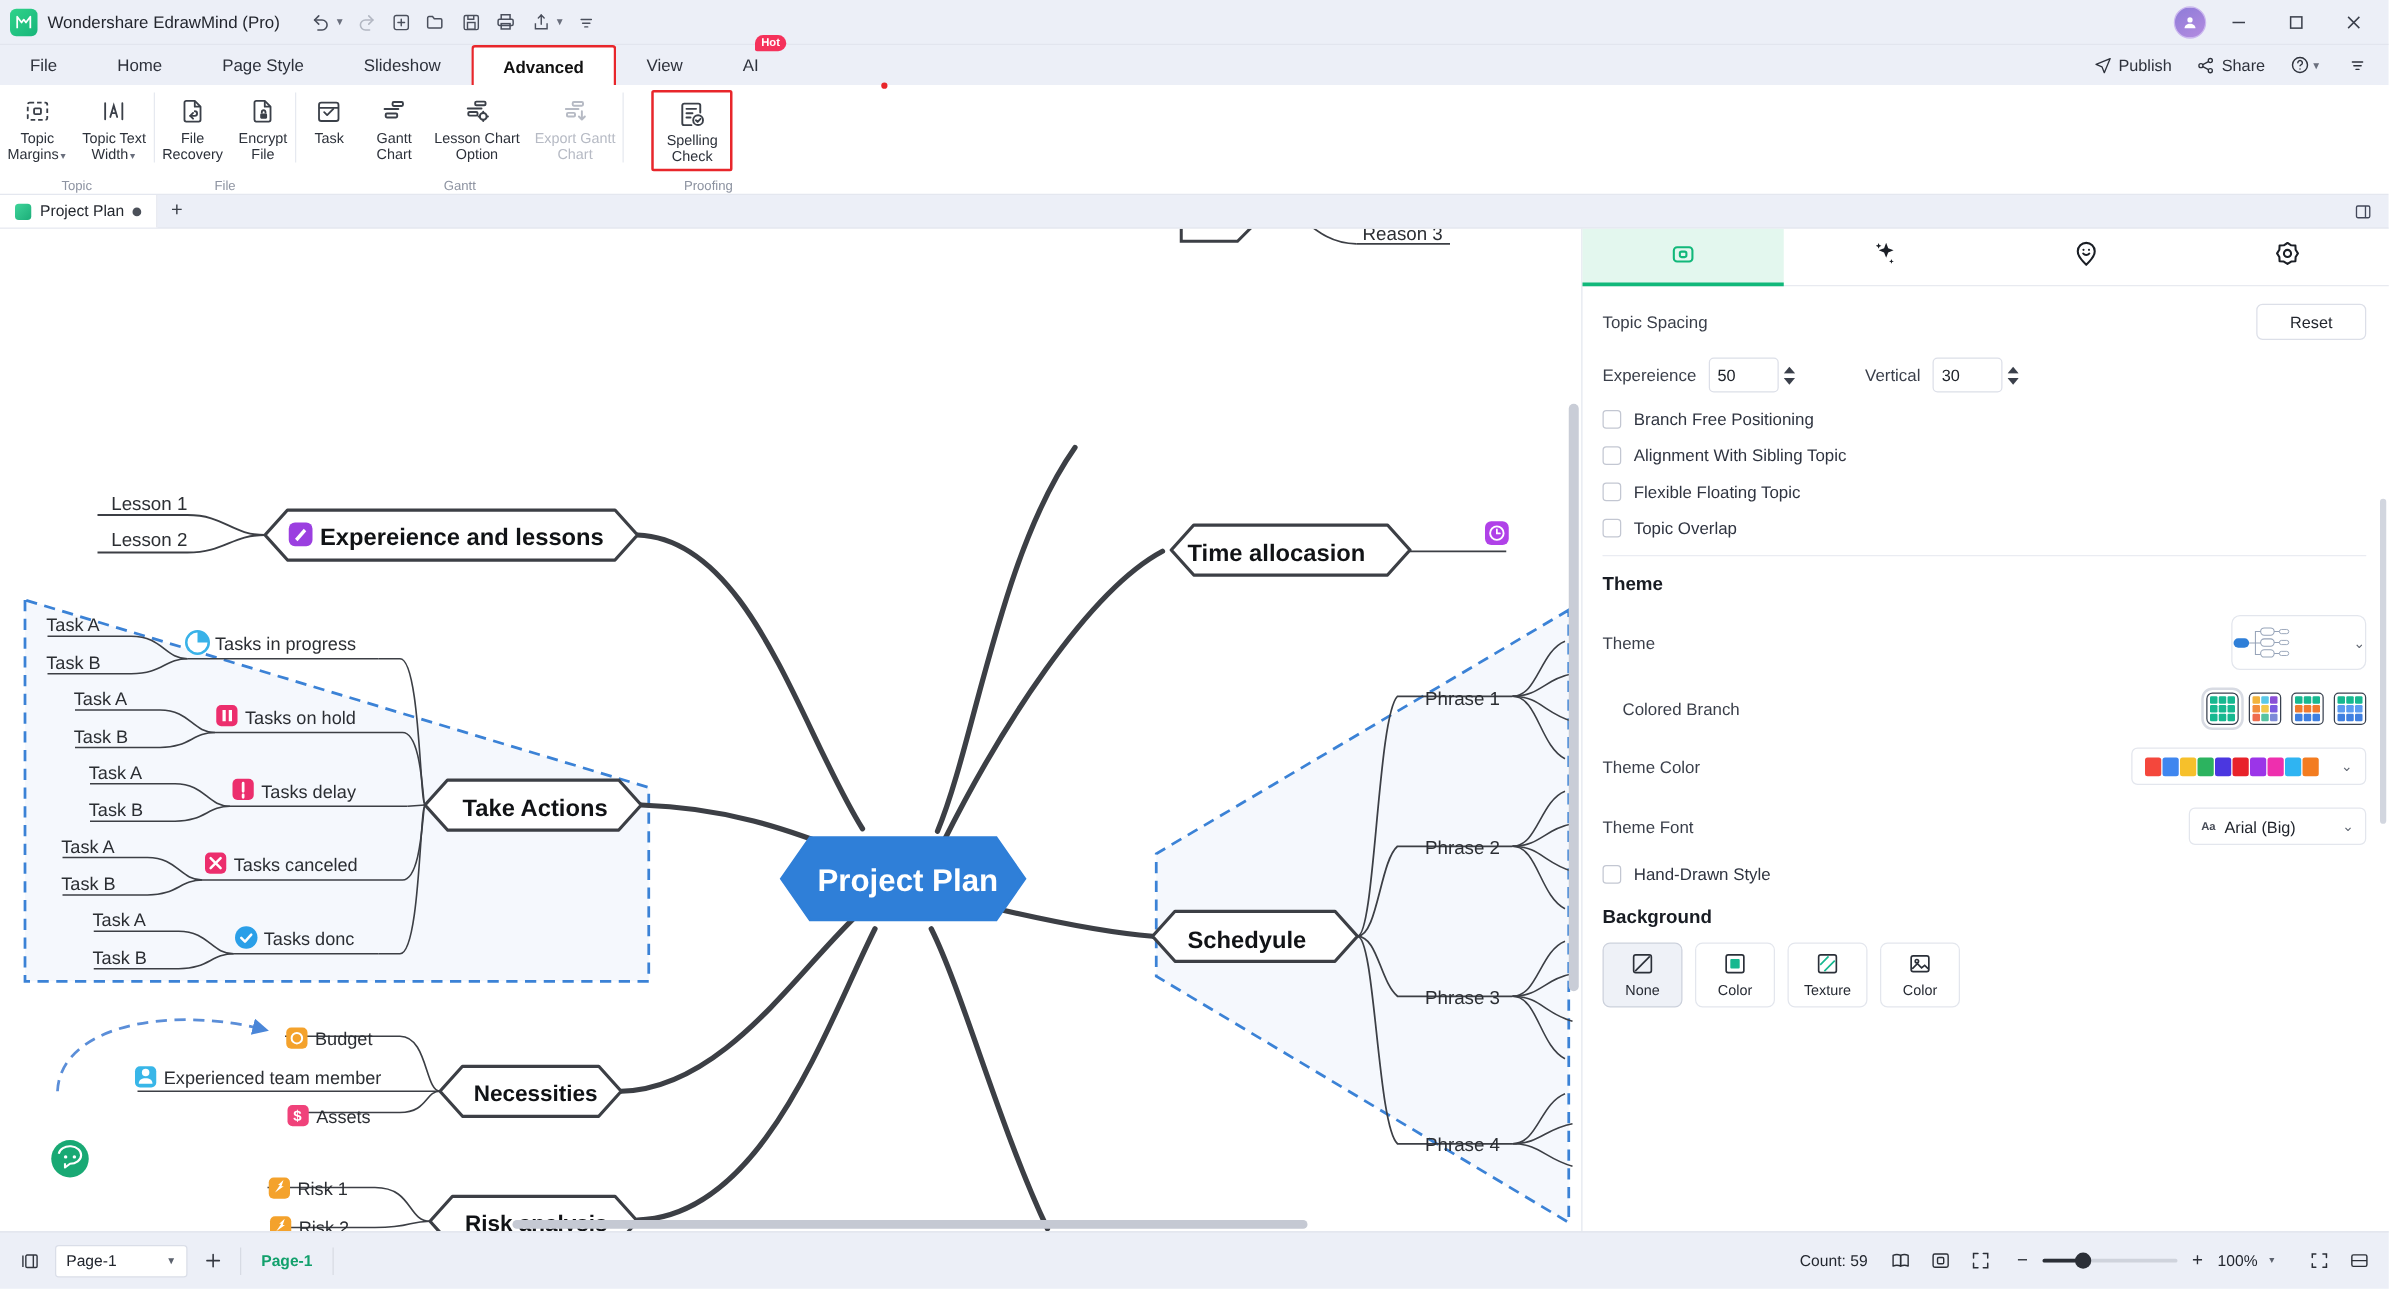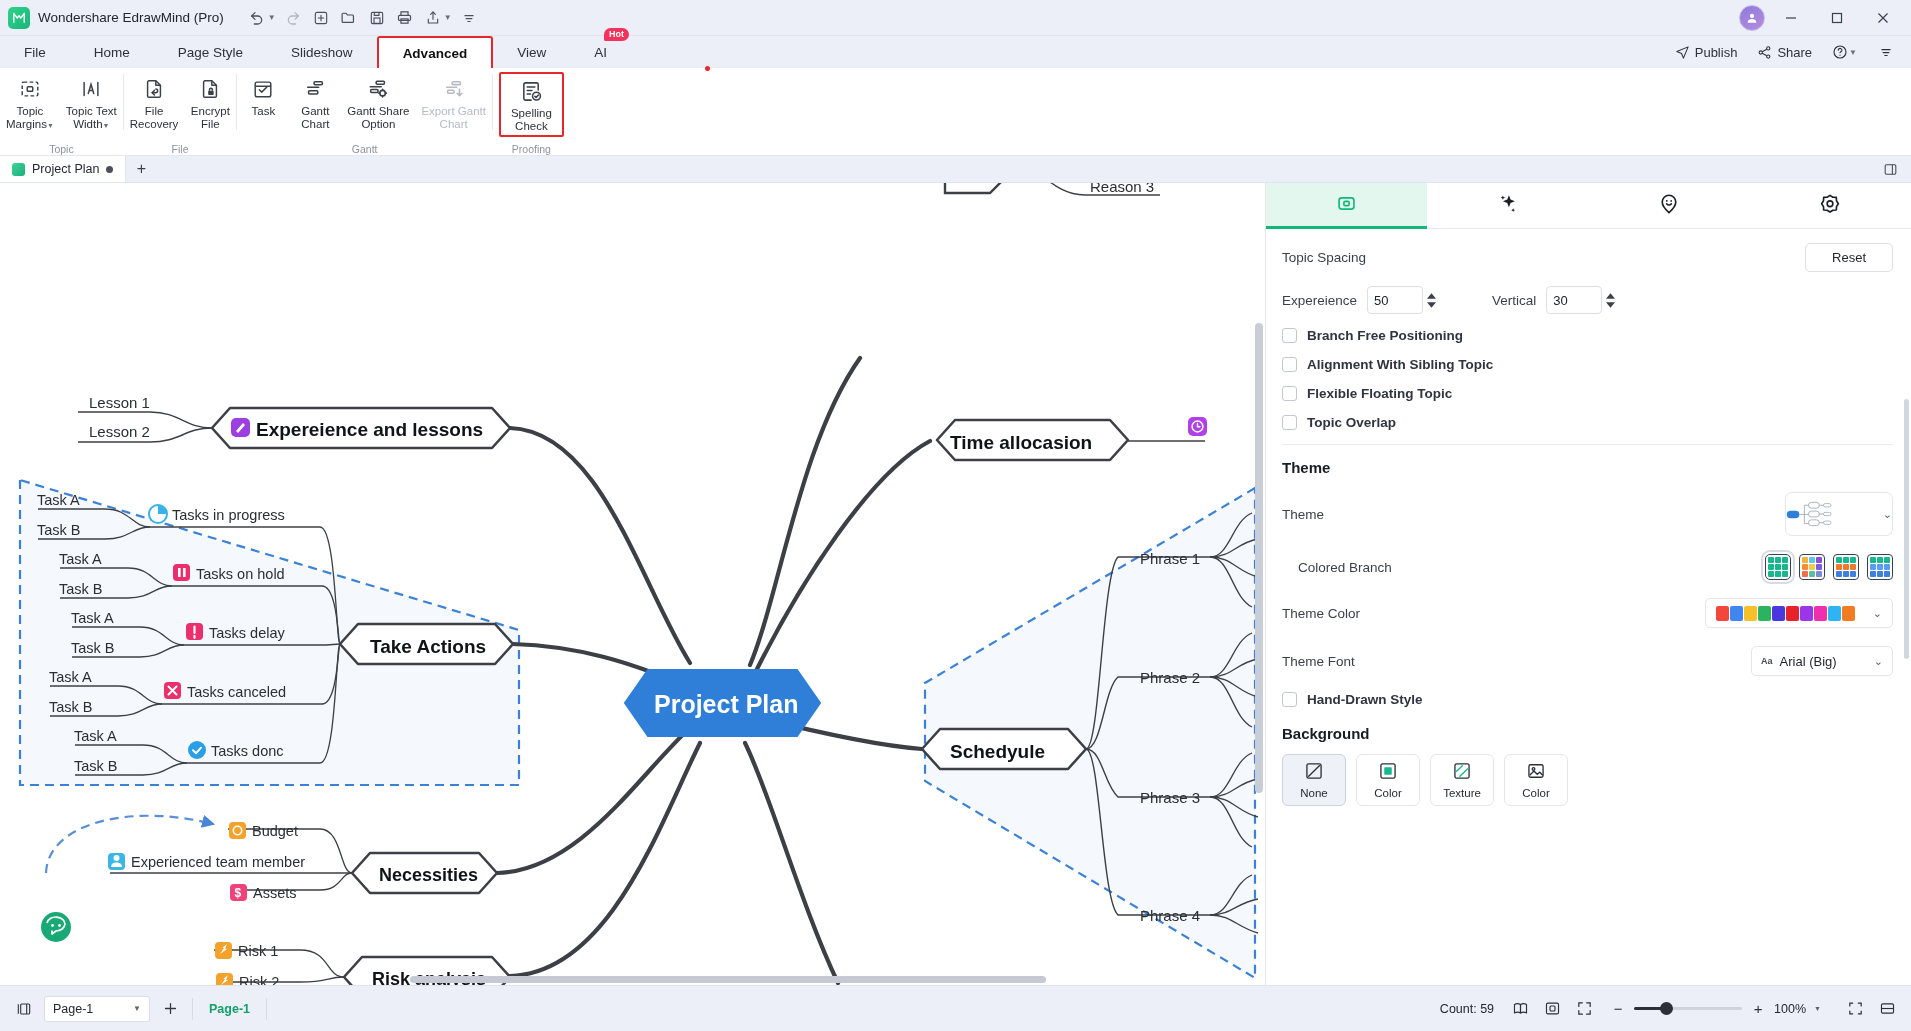--- a/index.html
+++ b/index.html
@@ -138,21 +138,21 @@
   .btn-reset{
     margin-left:auto;border:1px solid #dcdfe8;background:#fff;border-radius:5px;
     padding:6px 26px;font-size:13px;color:#23272f;font-family:inherit;
   }
   .spin-wrap{display:flex;align-items:center;}
   .spin{
     width:56px;height:28px;border:1px solid #dcdfe8;border-radius:4px;background:#fff;
     font-size:13px;color:#20242b;padding:0 6px;font-family:inherit;
   }
   .spin-arrows{display:flex;flex-direction:column;margin-left:4px;gap:3px;color:#474c57;}
-  .ck-row{display:flex;align-items:flex-end;gap:10px;margin-bottom:14px;font-weight:bold;}
+  .ck-row{display:flex;align-items:flex-end;gap:10px;margin-bottom:14px;}
   .ckbox{
     width:15px;height:15px;border:1.6px solid #c3c7d2;border-radius:3px;background:#fff;flex:none;
   }
   .ck-label{font-size:13.5px;color:#2f3440;}
   .divider{height:1px;background:#eaecf2;margin:4px 0 14px;}
   .sec-title{font-size:15px;font-weight:700;color:#181c23;margin-bottom:16px;}
   .theme-pick{
     margin-left:auto;width:108px;height:44px;border:1px solid #e3e6ed;border-radius:7px;background:#fff;
     display:flex;align-items:center;justify-content:center;gap:8px;
   }
@@ -459,21 +459,21 @@
         <span class="ico">
           <svg width="22" height="22" viewBox="0 0 24 24" fill="none" stroke="#3b4049" stroke-width="1.7" stroke-linecap="round">
               <rect x="10" y="3.6" width="9" height="3.2" rx="1"></rect>
               <path d="M3.5 9.6h12"></path>
               <rect x="4" y="12.6" width="8" height="3.2" rx="1"></rect>
               <circle cx="17" cy="16.5" r="3"></circle>
               <path d="M17 13.4v-1M17 20.6v-1M20.1 16.5h1M13.9 16.5h-1"></path>
             </svg>
         </span>
         <span class="lab">
-          <span>Gantt Share</span><br>
+          <span>Lesson Chart</span><br>
           <span>Option</span>
         </span>
       </div>
       <div class="rbtn disabled">
         <span class="ico">
           <svg width="22" height="22" viewBox="0 0 24 24" fill="none" stroke="#b6bac4" stroke-width="1.7" stroke-linecap="round">
               <rect x="10" y="4" width="9" height="3.2" rx="1"></rect>
               <path d="M4 10h11"></path>
               <rect x="5" y="13.4" width="7" height="3.2" rx="1"></rect>
               <path d="M18 12v7M15.4 16.6L18 19.2l2.6-2.6" stroke-linejoin="round"></path>
@@ -483,21 +483,21 @@
           <span>Export Gantt</span><br>
           <span>Chart</span>
         </span>
       </div>
     </div>
     <div class="rgroup-label">Gantt</div>
   </div>
 
   <div class="rsep"></div>
 
-  <div class="rgroup" style="margin-left:6px;">
+  <div class="rgroup" style="margin-left:22px;align-items:flex-end;">
     <div class="rgroup-items">
       <div class="rbtn boxed">
         <span class="ico">
           <svg width="23" height="23" viewBox="0 0 24 24" fill="none" stroke="#3b4049" stroke-width="1.6" stroke-linecap="round">
               <path d="M19 10.5V4.6A1.6 1.6 0 0017.4 3H5.6A1.6 1.6 0 004 4.6v14.8A1.6 1.6 0 005.6 21h6"></path>
               <path d="M7.5 7.4h8M7.5 11h5M7.5 14.6h3.4"></path>
               <circle cx="17.2" cy="16.8" r="4.1"></circle>
               <path d="M15.4 16.9l1.4 1.4 2.4-2.6" stroke-linejoin="round"></path>
             </svg>
         </span>

